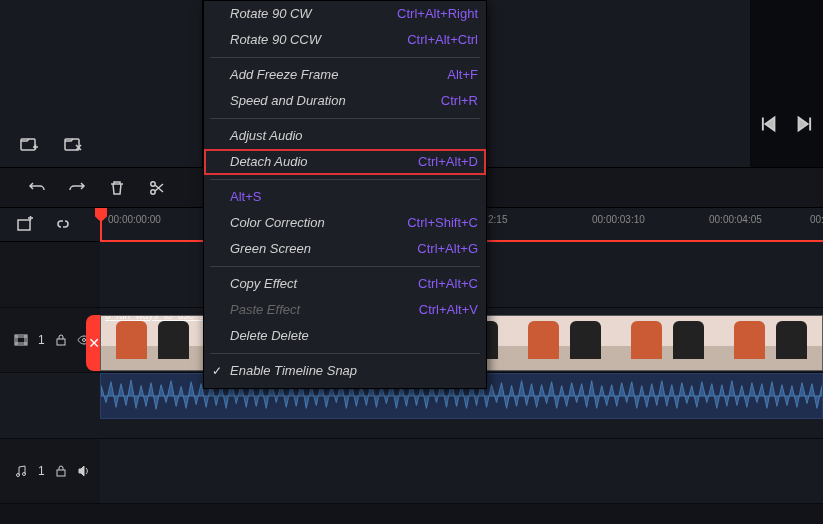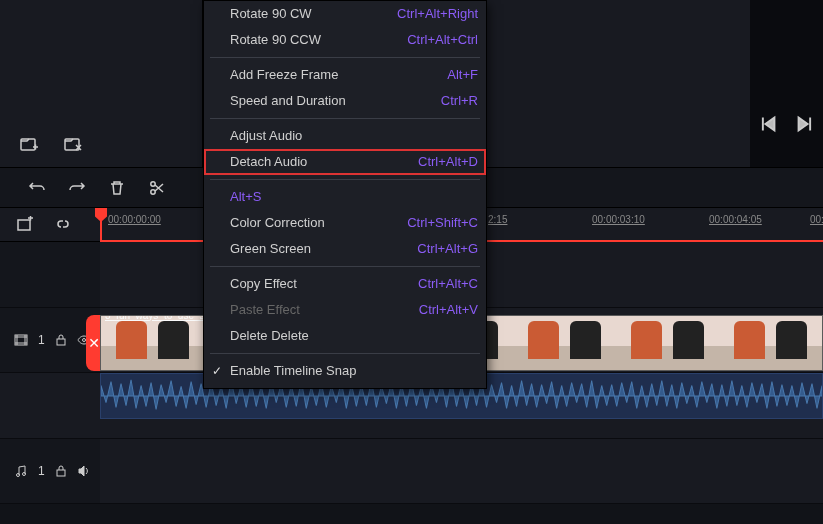--- a/index.html
+++ b/index.html
@@ -10,42 +10,42 @@
   .icon { width:18px; height:18px; display:flex; align-items:center; justify-content:center; }
   .icon svg { stroke:#ccc; fill:none; stroke-width:1.5; }
   .preview-area { grid-column:3; grid-row:1; background:#0a0b0f; border-bottom:1px solid #000; position:relative;}
   .playback-btns { position:absolute; bottom:34px; right:0; width:73px; display:flex; justify-content:space-around; }
   .play-icon svg { fill:#bbb;}
   .toolbar1 { grid-row:2; grid-column:1 / span 3; background:#14161c; border-bottom:1px solid #000; display:flex; align-items:center; }
   .toolbar1 .left-tools { display:flex; gap:22px; padding-left:28px;}
   .timeline-hdr { grid-row:3; grid-column:1 / span 3; background:#181a21; border-bottom:1px solid #000; display:flex; align-items:center; position:relative;}
   .hdr-icons { display:flex; gap:20px; padding-left:16px; width:100px;}
   .ruler { position:absolute; left:100px; right:0; height:100%; }
-  .ruler-tick { position:absolute; top:6px; font-size:10px; color:#888;text-decoration:underline;}
+  .ruler-tick { position:absolute; top:6px; font-size:10px; color:#888;}
   .playhead { position:absolute; left:0; top:0; bottom:-262px; width:2px; background:#ff3b30;}
   .playhead-head { position:absolute; top:0; left:-5px; width:12px; height:14px; background:#ff3b30; clip-path:polygon(0 0,100% 0,100% 60%,50% 100%,0 60%);}
   .tracks-area { grid-row:4; grid-column:1 / span 3; background:#181a21; display:flex; position:relative;}
   .track-row { flex:1; display:flex; }
   .label-cell { width:100px; display:flex; align-items:center; gap:10px; padding-left:14px; background:#14161c; border-bottom:1px solid #0a0b0f;}
   .label-cell span { font-size:12px;}
   .track-content { flex:1; position:relative; border-bottom:1px solid #0a0b0f;}
   .video-clip { position:absolute; left:0; right:0; top:7px; height:56px; background:#3c3c3c; border:1px solid #5a5a5a; overflow:hidden;}
   .clip-label { position:absolute; top:-7px; left:0; font-size:10px; color:#fafafa; text-decoration:underline; white-space:nowrap; z-index:2; padding:1px 4px;}
   .thumbs { display:flex; height:100%;}
   .thumb { flex:1; position:relative; background:linear-gradient(#e8d8d0 55%,#c4b5a8 55%);}
   .thumb::after { content:""; position:absolute; top:10%; left:15%; width:30%; height:70%; background:#ca5b34; border-radius:6px 6px 0 0;}
   .thumb::before { content:""; position:absolute; top:10%; right:15%; width:30%; height:70%; background:#222; border-radius:6px 6px 0 0;}
   .clip-edge { position:absolute; left:-14px; top:7px; width:16px; height:56px; background:#ff3b30; border-radius:8px 0 0 8px; display:flex; align-items:center; justify-content:center; color:#fff; font-size:14px;}
   .audio-clip { position:absolute; left:0; right:0; top:0; bottom:0; height:46px; background:#1f2e4e; border:1px solid #2a406b;}
   .wave { width:100%; height:100%; }
   .wave path { stroke:#5a97d4; stroke-width:1; fill:none;}
   .wave .fill { fill:#3e6fa9; opacity:.7;}
   .context-menu { position:absolute; top:0; left:203px; width:284px; background:#1d1f26; border:1px solid #000; z-index:100; font-size:13px; padding-bottom:4px; box-shadow:2px 4px 10px rgba(0,0,0,.6);}
   .menu-item { display:flex; padding:4px 8px 4px 26px; line-height:18px; cursor:pointer; position:relative;}
-  .menu-item .label { flex:1;}
+  .menu-item .label { flex:1;font-style:italic;}
   .menu-item .shortcut { color:#8b5cf6;}
   .menu-item.disabled { color:#666;}
   .menu-sep { height:1px; background:#3a3d46; margin:4px 6px;}
   .menu-check::before { content:"✓"; position:absolute; left:8px; color:#ddd; font-size:12px;}
   .menu-highlight { outline:2px solid #d33; outline-offset:-2px;}
   .red-line { position:absolute; height:2px; background:#ff3b30;}
 </style>
 </head>
 <body>
 

